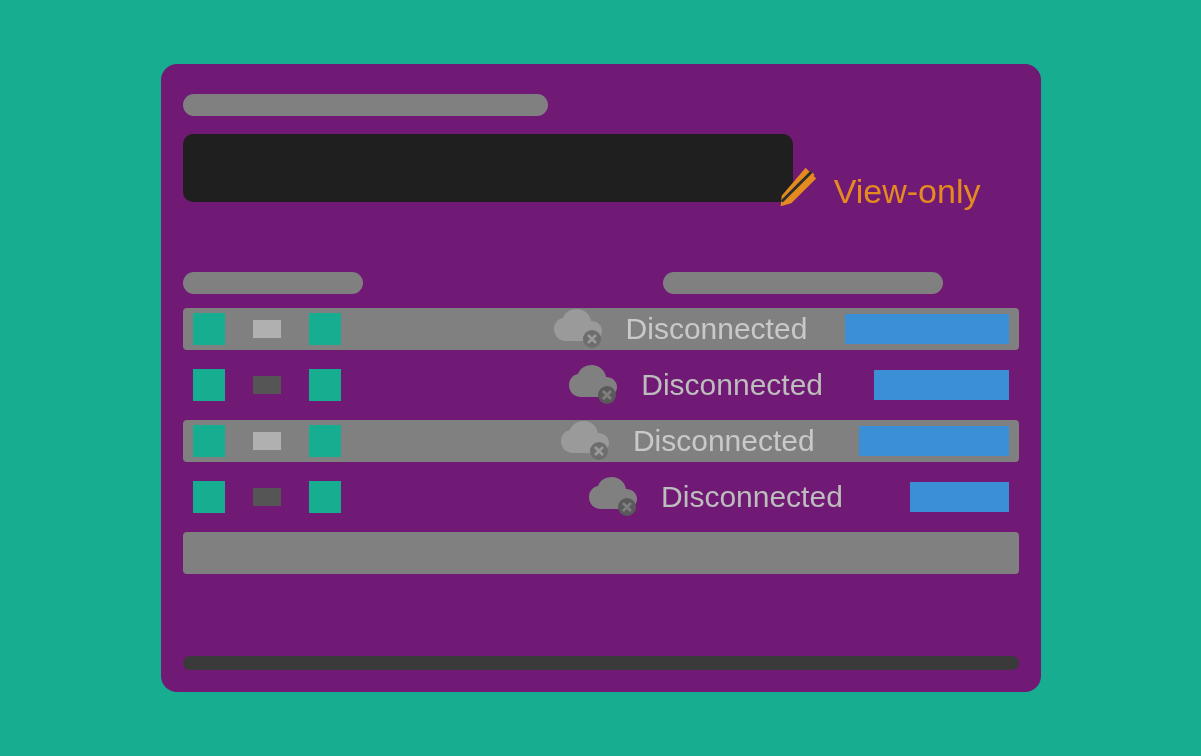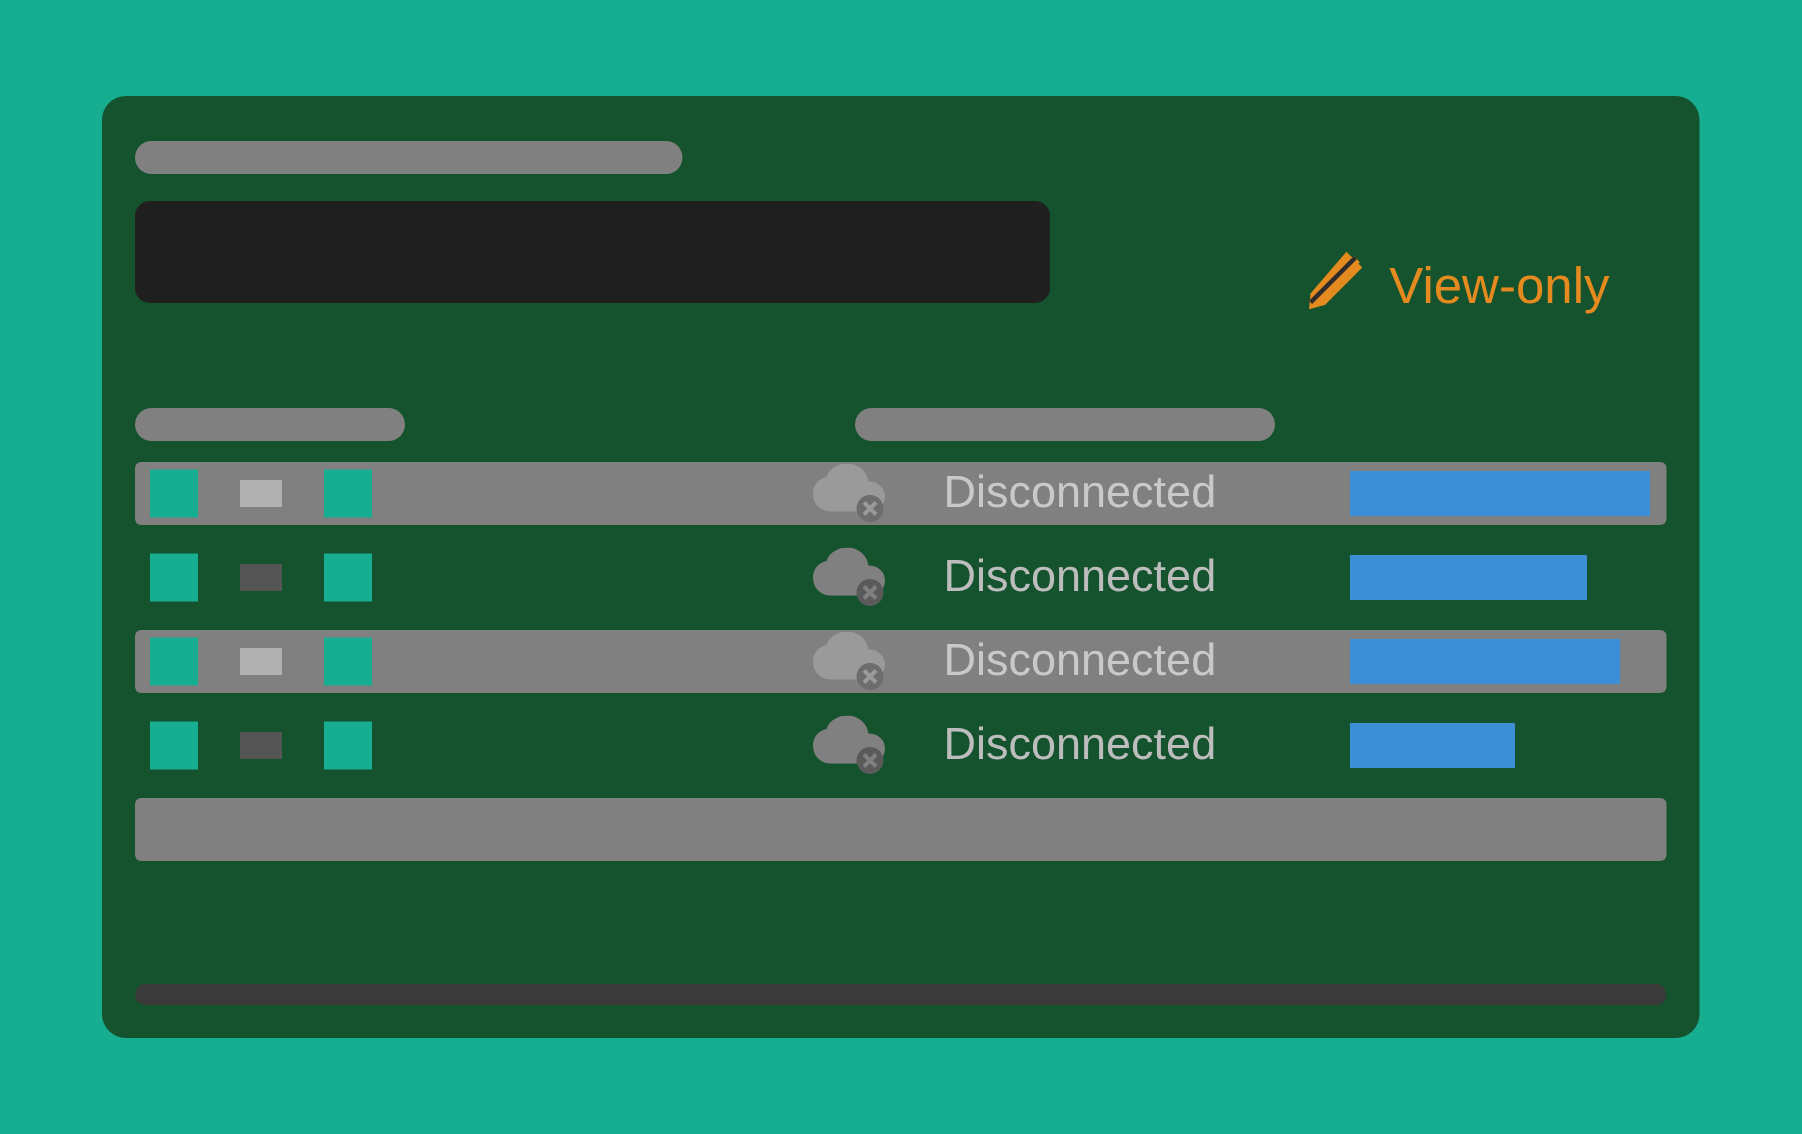--- a/index.html
+++ b/index.html
@@ -5,23 +5,23 @@
   * { box-sizing: border-box; margin: 0; padding: 0; }
   html, body { width: 1201px; height: 756px; }
   body {
     background: #17ad91;
     font-family: -apple-system, "Segoe UI", Helvetica, Arial, sans-serif;
     display: flex;
     align-items: center;
     justify-content: center;
   }
   .panel {
-    width: 1065px;
+    width: 880px;
     height: 628px;
-    background: #14532d;
+    background: #701a75;
     border-radius: 16px;
     padding: 30px 22px 22px 22px;
     position: relative;
     display: flex;
     flex-direction: column;
   }
   .title-placeholder {
     width: 365px;
     height: 22px;
     background: #808080;
@@ -75,21 +75,21 @@
   .row.alt { background: #808080; }
   .row.norm { background: transparent; }
   .sq-group { display: flex; align-items: center; gap: 28px; width: 440px; }
   .sq-teal {
     width: 32px; height: 32px; background: #17ad91;
   }
   .sq-grey {
     width: 28px; height: 18px; background: #b0b0b0;
   }
   .row.norm .sq-grey { background: #555; }
-  .status-group { display: flex; align-items: center; gap: 35px; width: 360px; }
+  .status-group { display: flex; align-items: center; gap: 20px; width: 360px; }
   .cloud-icon { width: 54px; height: 40px; position: relative; }
   .cloud-icon svg { width: 100%; height: 100%; }
   .status-text { font-size: 30px; color: #c9c9c9; font-weight: 300; }
   .row.norm .status-text { color: #bdbdbd; }
   .bar { height: 30px; background: #3a8fd6; }
   .footer-row {
     height: 42px;
     background: #808080;
     border-radius: 4px;
   }

